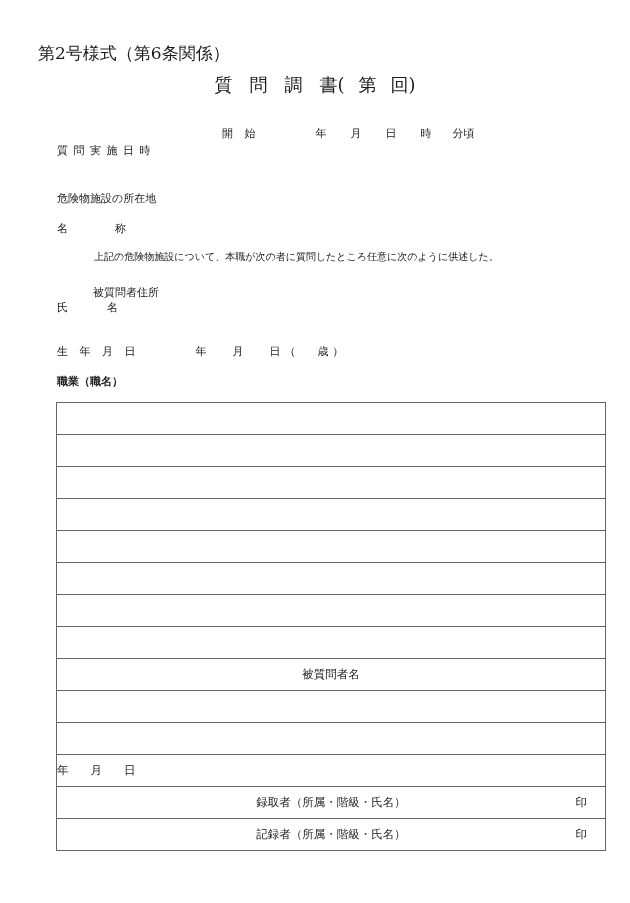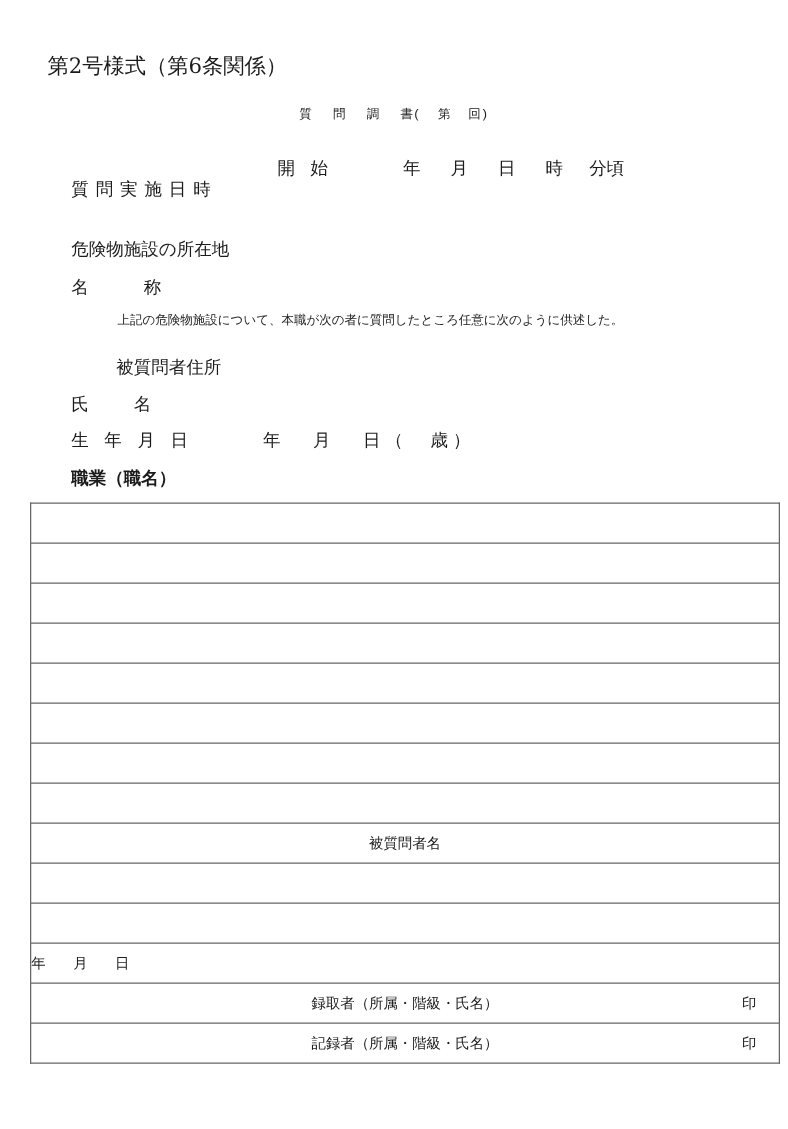--- a/index.html
+++ b/index.html
@@ -16,33 +16,32 @@
     width: 630px;
     height: 903px;
     background: #ffffff;
     overflow: hidden;
   }
 
   
   .t {
     position: absolute;
     white-space: pre;
-    font-size: 14px;
+    font-size: 11px;
     line-height: 1;
     color: #1b1b1b;
   }
 
   .form-no      { left: 38px;  top: 45px;  font-size: 17px; }
 
   .doc-title {
     left: 0; right: 0;
-    top: 88px;
+    top: 76px;
     text-align: center;
-    font-size: 10px;
-    font-family: Liberation Mono, monospace;
+    font-size: 18px;
   }
   .doc-title .sp { letter-spacing: 17px; }
   .doc-title .tail { letter-spacing: 0; }
   .doc-title .gap { letter-spacing: 14px; }
 
   .lbl-interview { left: 57px; top: 145px; letter-spacing: 5.5px; }
 
   .row-start { left: 222px; top: 128px; }
   .row-end   { left: 222px; top: 161px; }
   .dt-head   { letter-spacing: 4px; }
@@ -50,36 +49,36 @@
   .dt-sp     { display: inline-block; width: 24px; }
   .dt-sp2    { display: inline-block; width: 21px; }
 
   .lbl-loc      { left: 57px; top: 193px; }
   .lbl-name     { left: 57px; top: 223px; }
   .lbl-name .w  { display: inline-block; width: 58px; }
 
   .stmt { left: 94px; top: 252px; font-size: 10px; }
 
   .lbl-addr  { left: 57px; top: 287px; margin-left: 36px; }
-  .lbl-fname { left: 57px; top: 317px; }
+  .lbl-fname { left: 57px; top: 302px; font-family: Liberation Serif, serif; }
   .lbl-fname .w { display: inline-block; width: 50px; }
 
   .lbl-dob   { left: 57px; top: 346px; letter-spacing: 4px; }
   .dob-gap   { display: inline-block; width: 56px; letter-spacing: 0; }
   .dob-sp    { display: inline-block; width: 22px; letter-spacing: 0; }
   .dob-sp2   { display: inline-block; width: 18px; letter-spacing: 0; }
 
   .lbl-job   { left: 57px; top: 376px; font-weight: bold; }
 
   
   #form-table {
     position: absolute;
-    left: 24px;
+    left: 56px;
     top: 402px;
-    width: 600px;
+    width: 550px;
     border-collapse: collapse;
     table-layout: fixed;
     padding-left: 24px;
   }
   #form-table td {
     border: 1px solid #666666;
     height: 31px;
     padding: 0;
     font-size: 11.5px;
     vertical-align: middle;

